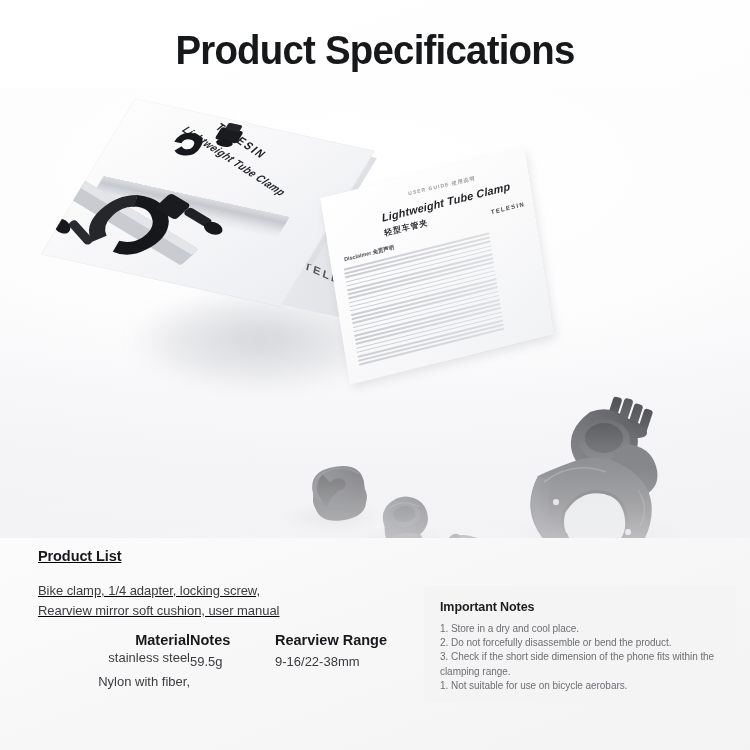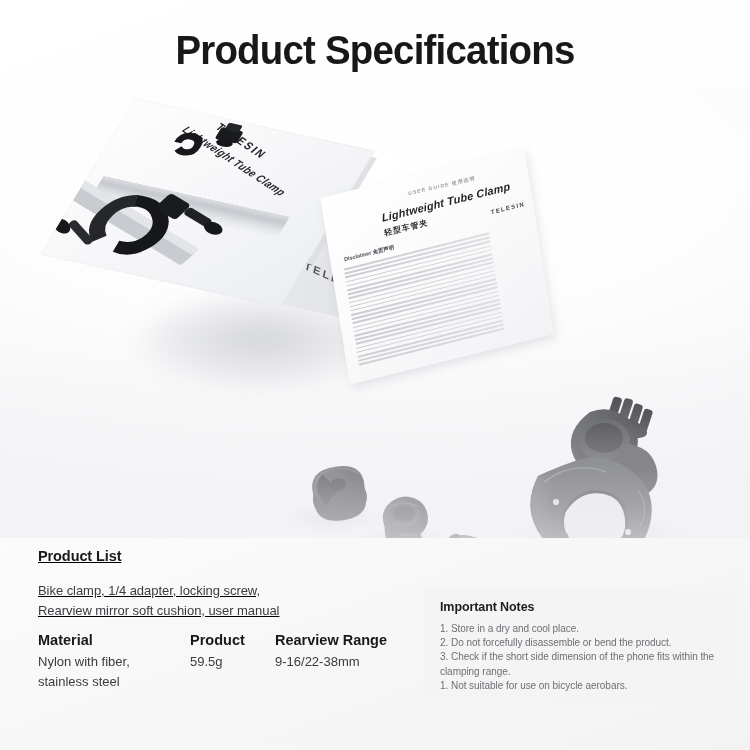--- a/index.html
+++ b/index.html
@@ -135,21 +135,21 @@
   .body-txt{
     font-size:13px;color:#3b3c40;line-height:19.5px;letter-spacing:-.05px;
   }
 
   .plist{position:absolute;left:38px;top:8px;width:390px;text-decoration:underline;}
   .plist .lines{margin-top:17px;}
 
   .specs{position:absolute;left:38px;top:92px;width:400px;}
   .spec-row{display:flex;}
   .spec-col{flex:0 0 auto;}
-  .c1{width:152px;}
+  .c1{width:152px;text-align:right;}
   .c2{width:85px;}
   .c3{width:auto;}
   .spec-head{font-size:14.5px;font-weight:bold;color:#18191c;}
   .spec-val{font-size:13px;color:#3b3c40;line-height:19.5px;margin-top:4px;}
 
   .notes{
     position:absolute;left:424px;top:46px;width:312px;height:116px;
     background:#f4f4f5;border-radius:3px;
   }
   .notes-title{
@@ -352,27 +352,27 @@
       <div class="h-small">Product List</div>
       <div class="lines">
         <div class="body-txt">Bike clamp, 1/4 adapter, locking screw,</div>
         <div class="body-txt">Rearview mirror soft cushion, user manual</div>
       </div>
     </div>
 
     <div class="specs">
       <div class="spec-row">
         <div class="spec-col c1 spec-head">Material</div>
-        <div class="spec-col c2 spec-head">Product</div>
+        <div class="spec-col c2 spec-head">Notes</div>
         <div class="spec-col c3 spec-head">Rearview Range</div>
       </div>
       <div class="spec-row">
         <div class="spec-col c1">
+          <div class="spec-val" style="margin-top:0">stainless steel</div>
           <div class="spec-val">Nylon with fiber,</div>
-          <div class="spec-val" style="margin-top:0">stainless steel</div>
         </div>
         <div class="spec-col c2">
           <div class="spec-val">59.5g</div>
         </div>
         <div class="spec-col c3">
           <div class="spec-val">9-16/22-38mm</div>
         </div>
       </div>
     </div>
 

